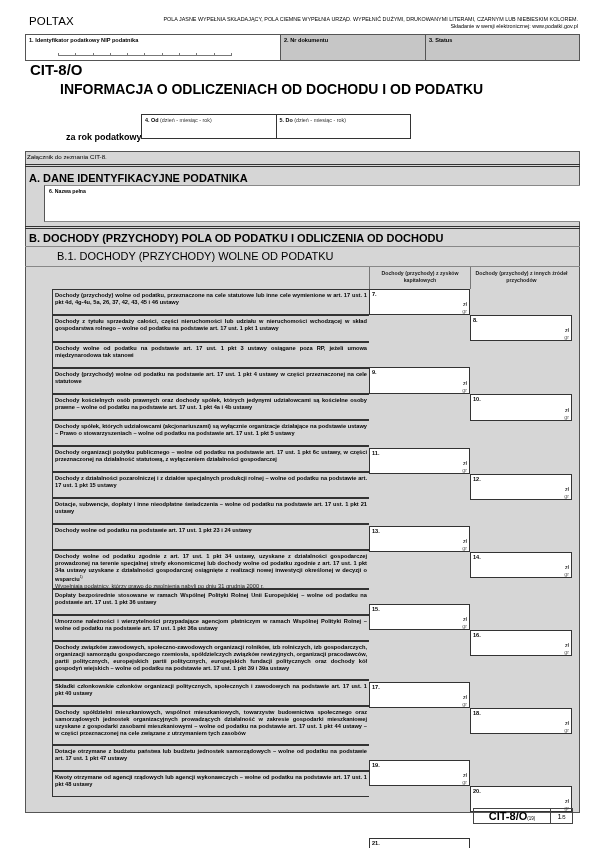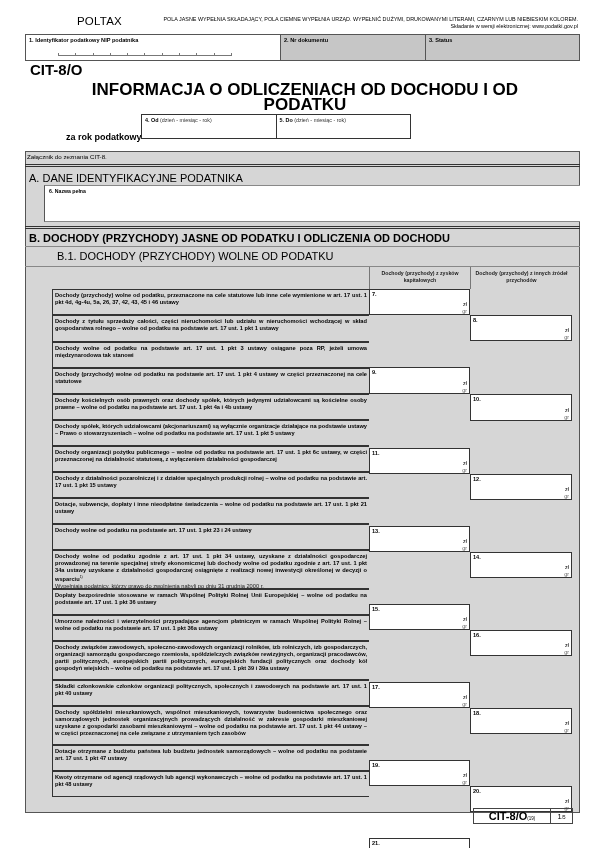--- a/index.html
+++ b/index.html
@@ -2,47 +2,47 @@
 <html><head>
 <meta charset="utf-8">
 <style>
   * { box-sizing: border-box; margin: 0; padding: 0; }
   html, body { width: 600px; height: 848px; background: #ffffff; overflow: hidden; }
   body { font-family: "Liberation Sans", sans-serif; color: #000; position: relative; }
 
   .abs { position: absolute; }
 
   
-  .poltax { left: 29px; top: 15px; font-size: 11.5px; letter-spacing: 0.2px; margin-left: 48px; }
+  .poltax { left: 29px; top: 15px; font-size: 11.5px; letter-spacing: 0.2px; }
   .instr { left: 108px; top: 16px; width: 470px; text-align: right; font-size: 5.4px; line-height: 6px; }
   .instr2 { left: 300px; top: 23px; width: 278px; text-align: right; font-size: 5.4px; line-height: 6px; }
 
   .top-row { left: 25px; top: 34px; width: 555px; height: 27px; border: 1.5px solid #555; display: flex; }
   .top-cell { height: 100%; border-right: 1px solid #555; font-size: 5.6px; font-weight: bold; padding: 2px 3px; position: relative; }
   .top-cell:last-child { border-right: none; }
   .top-cell.shaded { background: #c6c6c6; }
   .nip-ticks { position: absolute; left: 32px; bottom: 4px; width: 174px; height: 3px; border-bottom: 1px solid #777; display: flex; }
   .nip-ticks span { flex: 1; border-right: 1px solid #777; }
   .nip-ticks span:first-child { border-left: 1px solid #777; }
 
   .form-code { left: 30px; top: 61px; font-size: 15px; font-weight: bold; }
-  .title { left: 60px; top: 82px; width: 490px; text-align: center; font-size: 17px; font-weight: bold; line-height: 15px; }
+  .title { left: 60px; top: 82px; width: 490px; font-size: 14px; font-weight: bold; line-height: 15px; }
 
   .zarok { left: 66px; top: 132px; font-size: 9px; font-weight: bold; }
   .period { left: 141px; top: 114px; width: 270px; height: 25px; border: 1px solid #333; display: flex; }
   .period .pc { flex: 1; border-right: 1px solid #333; font-size: 5.4px; padding: 2px 3px; }
   .period .pc:last-child { border-right: none; }
   .period b { font-weight: bold; }
   .period .hint { color: #333; }
 
   
   .frame { left: 25px; top: 151px; width: 555px; height: 662px; background: #d6d6d6; border: 1.5px solid #555; }
   .zal { left: 27px; top: 153px; font-size: 6.2px; }
   .thick-line { left: 25px; width: 555px; height: 3px; border-top: 1px solid #333; border-bottom: 1px solid #333; }
-  .secA { left: 29px; top: 172px; font-size: 11px; font-weight: normal; }
+  .secA { left: 29px; top: 172px; font-size: 11px; font-weight: bold; }
   .nazwa { left: 44px; top: 185px; width: 536px; height: 37px; background: #fff; border-left: 1px solid #555; border-top: 1px solid #888; border-bottom: 1px solid #888; font-size: 5.2px; font-weight: bold; padding: 2px 4px; }
   .secB { left: 29px; top: 232px; font-size: 11px; font-weight: bold; }
   .hline { left: 25px; width: 555px; height: 0; border-top: 1px solid #888; }
   .secB1 { left: 29px; top: 250px; font-size: 11px; padding-left: 28px; }
 
   .col-hdr { top: 267px; height: 22px; border-left: 1px solid #777; font-size: 5.2px; font-weight: bold; text-align: center; padding-top: 3px; line-height: 6.5px; color: #222; }
   .row-desc { left: 52px; width: 317px; border: 1px solid #333; border-right: none; font-size: 5.7px; font-weight: bold; line-height: 7.1px; padding: 2px 2px; text-align: justify; background: #d6d6d6; }
   .row-desc .note { font-weight: normal; display: block; color: #222; }
   .row-desc sup { font-size: 3.5px; font-weight: normal; }
   .cell { width: 101px; background: #fff; border: 1px solid #333; font-size: 5.6px; font-weight: bold; padding: 1px 2px; position: relative; }
@@ -108,21 +108,21 @@
 </div>
 
 <div class="abs frame"></div>
 <div class="abs zal">Załącznik do zeznania CIT-8.</div>
 <div class="abs thick-line" style="top:164px;"></div>
 <div class="abs secA">A. DANE IDENTYFIKACYJNE PODATNIKA</div>
 <div class="abs nazwa">
   <span>6. Nazwa pełna</span>
 </div>
 <div class="abs thick-line" style="top:226px;"></div>
-<div class="abs secB">B. DOCHODY (PRZYCHODY) JASNE OD PODATKU I ODLICZENIA OD DOCHODU</div>
+<div class="abs secB">B. DOCHODY (PRZYCHODY) POLA OD PODATKU I ODLICZENIA OD DOCHODU</div>
 <div class="abs hline" style="top:246px;"></div>
 <div class="abs secB1">B.1. DOCHODY (PRZYCHODY) WOLNE OD PODATKU</div>
 <div class="abs hline" style="top:266px;"></div>
 
 <div class="abs col-hdr" style="left:369px; width:101px;">Dochody (przychody) z zysków kapitałowych</div>
 <div class="abs col-hdr" style="left:470px; width:102px;">Dochody (przychody) z innych źródeł przychodów</div>
 
 <div id="rows">
     <div class="abs row-desc" style="top: 289px; height: 26px;"><span>Dochody (przychody) wolne od podatku, przeznaczone na cele statutowe lub inne cele wymienione w art. 17 ust. 1 pkt 4d, 4g-4u, 5a, 26, 37, 42, 43, 45 i 46 ustawy</span></div>
     <div class="abs cell c1" style="top: 289px; height: 26px;"><span>7.</span><span class="zl">zł</span><span class="gr">gr</span></div>

